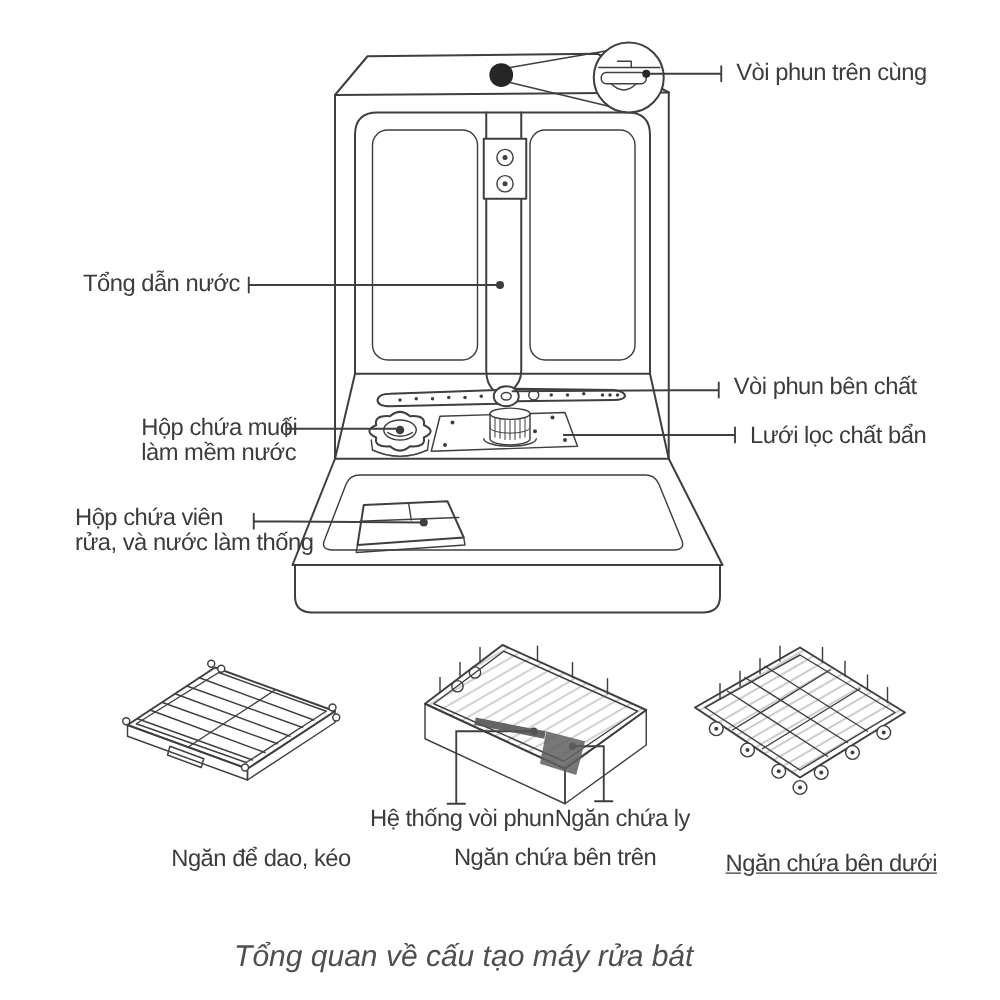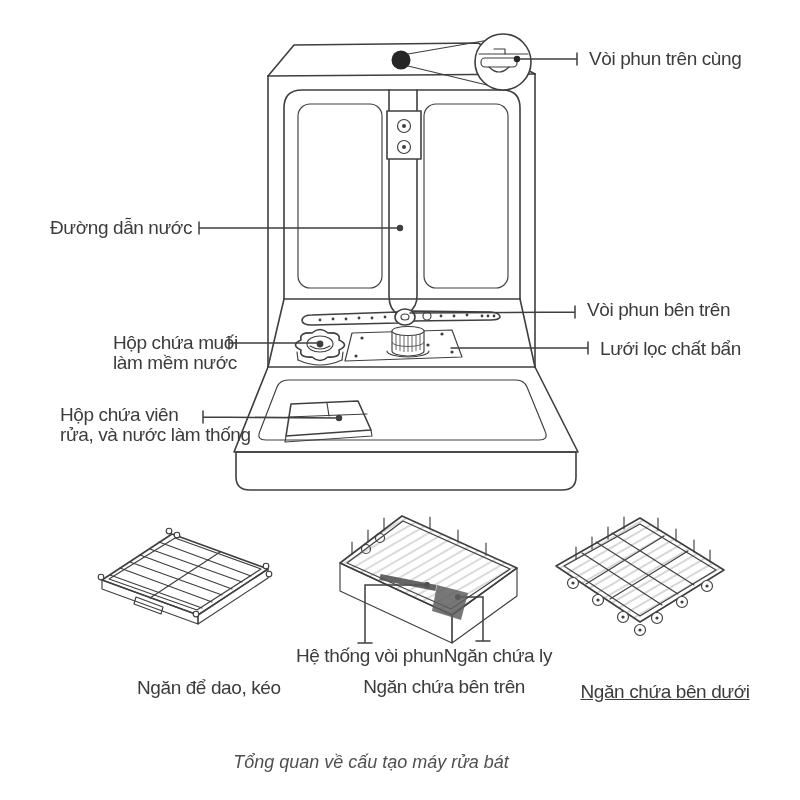--- a/index.html
+++ b/index.html
@@ -11,21 +11,21 @@
   svg.art{position:absolute;left:0;top:0;}
   .ln{fill:none;stroke:var(--line);stroke-width:1.6;stroke-linecap:round;stroke-linejoin:round;}
   .thin{fill:none;stroke:var(--line);stroke-width:1.15;stroke-linecap:round;stroke-linejoin:round;}
   .mesh{fill:none;stroke:var(--line);stroke-width:0.8;}
   .wf{fill:#ffffff;}
   .cdot{fill:var(--line);stroke:none;}
   .bdot{fill:var(--dot);stroke:none;}
   .callout{fill:none;stroke:var(--line);stroke-width:1.5;stroke-linecap:round;}
   .label{position:absolute;color:var(--ink);font-size:19px;line-height:20px;letter-spacing:-0.4px;white-space:nowrap;}
   .caption{position:absolute;left:0;top:752px;width:742px;text-align:center;font-style:italic;
-           color:var(--captioncol);font-size:18px;letter-spacing:0;}
+           color:var(--captioncol);font-size:24px;letter-spacing:0;}
 </style>
 </head>
 <body>
 
 <div class="stage">
 
   <svg class="art" width="800" height="800" viewBox="0 0 800 800">
     <defs>
       <pattern id="pv" width="10" height="10" patternUnits="userSpaceOnUse">
         <path d="M5,0 V10" stroke="#4b4b4b" stroke-width="1.1"></path>
@@ -201,33 +201,33 @@
         <circle class="wf thin" cx="682" cy="602" r="5.5"></circle>
           <circle class="cdot" cx="682" cy="602" r="1.6"></circle>
         <circle class="wf thin" cx="707" cy="586" r="5.5"></circle>
           <circle class="cdot" cx="707" cy="586" r="1.6"></circle>
       </g>
     </g>
   </svg>
 
   <div class="label" style="left:589px;top:49px;">Vòi phun trên cùng</div>
 
-  <div class="label" style="left:40px;top:218px;width:152px;text-align:right;">Đường dẫn nước</div>
+  <div class="label" style="left:40px;top:218px;width:152px;text-align:right;">Tổng dẫn nước</div>
 
   <div class="label" style="left:113px;top:333px;">
     <div>Hộp chứa muối</div>
     <div>làm mềm nước</div>
   </div>
 
   <div class="label" style="left:60px;top:405px;">
     <div>Hộp chứa viên</div>
     <div>rửa, và nước làm thống</div>
   </div>
 
-  <div class="label" style="left:587px;top:300px;">Vòi phun bên trên</div>
+  <div class="label" style="left:587px;top:300px;">Vòi phun bên chất</div>
 
   <div class="label" style="left:296px;top:646px;width:140px;text-align:center;">Hệ thống vòi phun</div>
 
   <div class="label" style="left:600px;top:339px;">Lưới lọc chất bẩn</div>
 
   <div class="label" style="left:442px;top:646px;width:110px;text-align:right;">Ngăn chứa ly</div>
 
   <div class="label" style="left:137px;top:678px;">
     <div>Ngăn để dao, kéo</div>
   </div>

